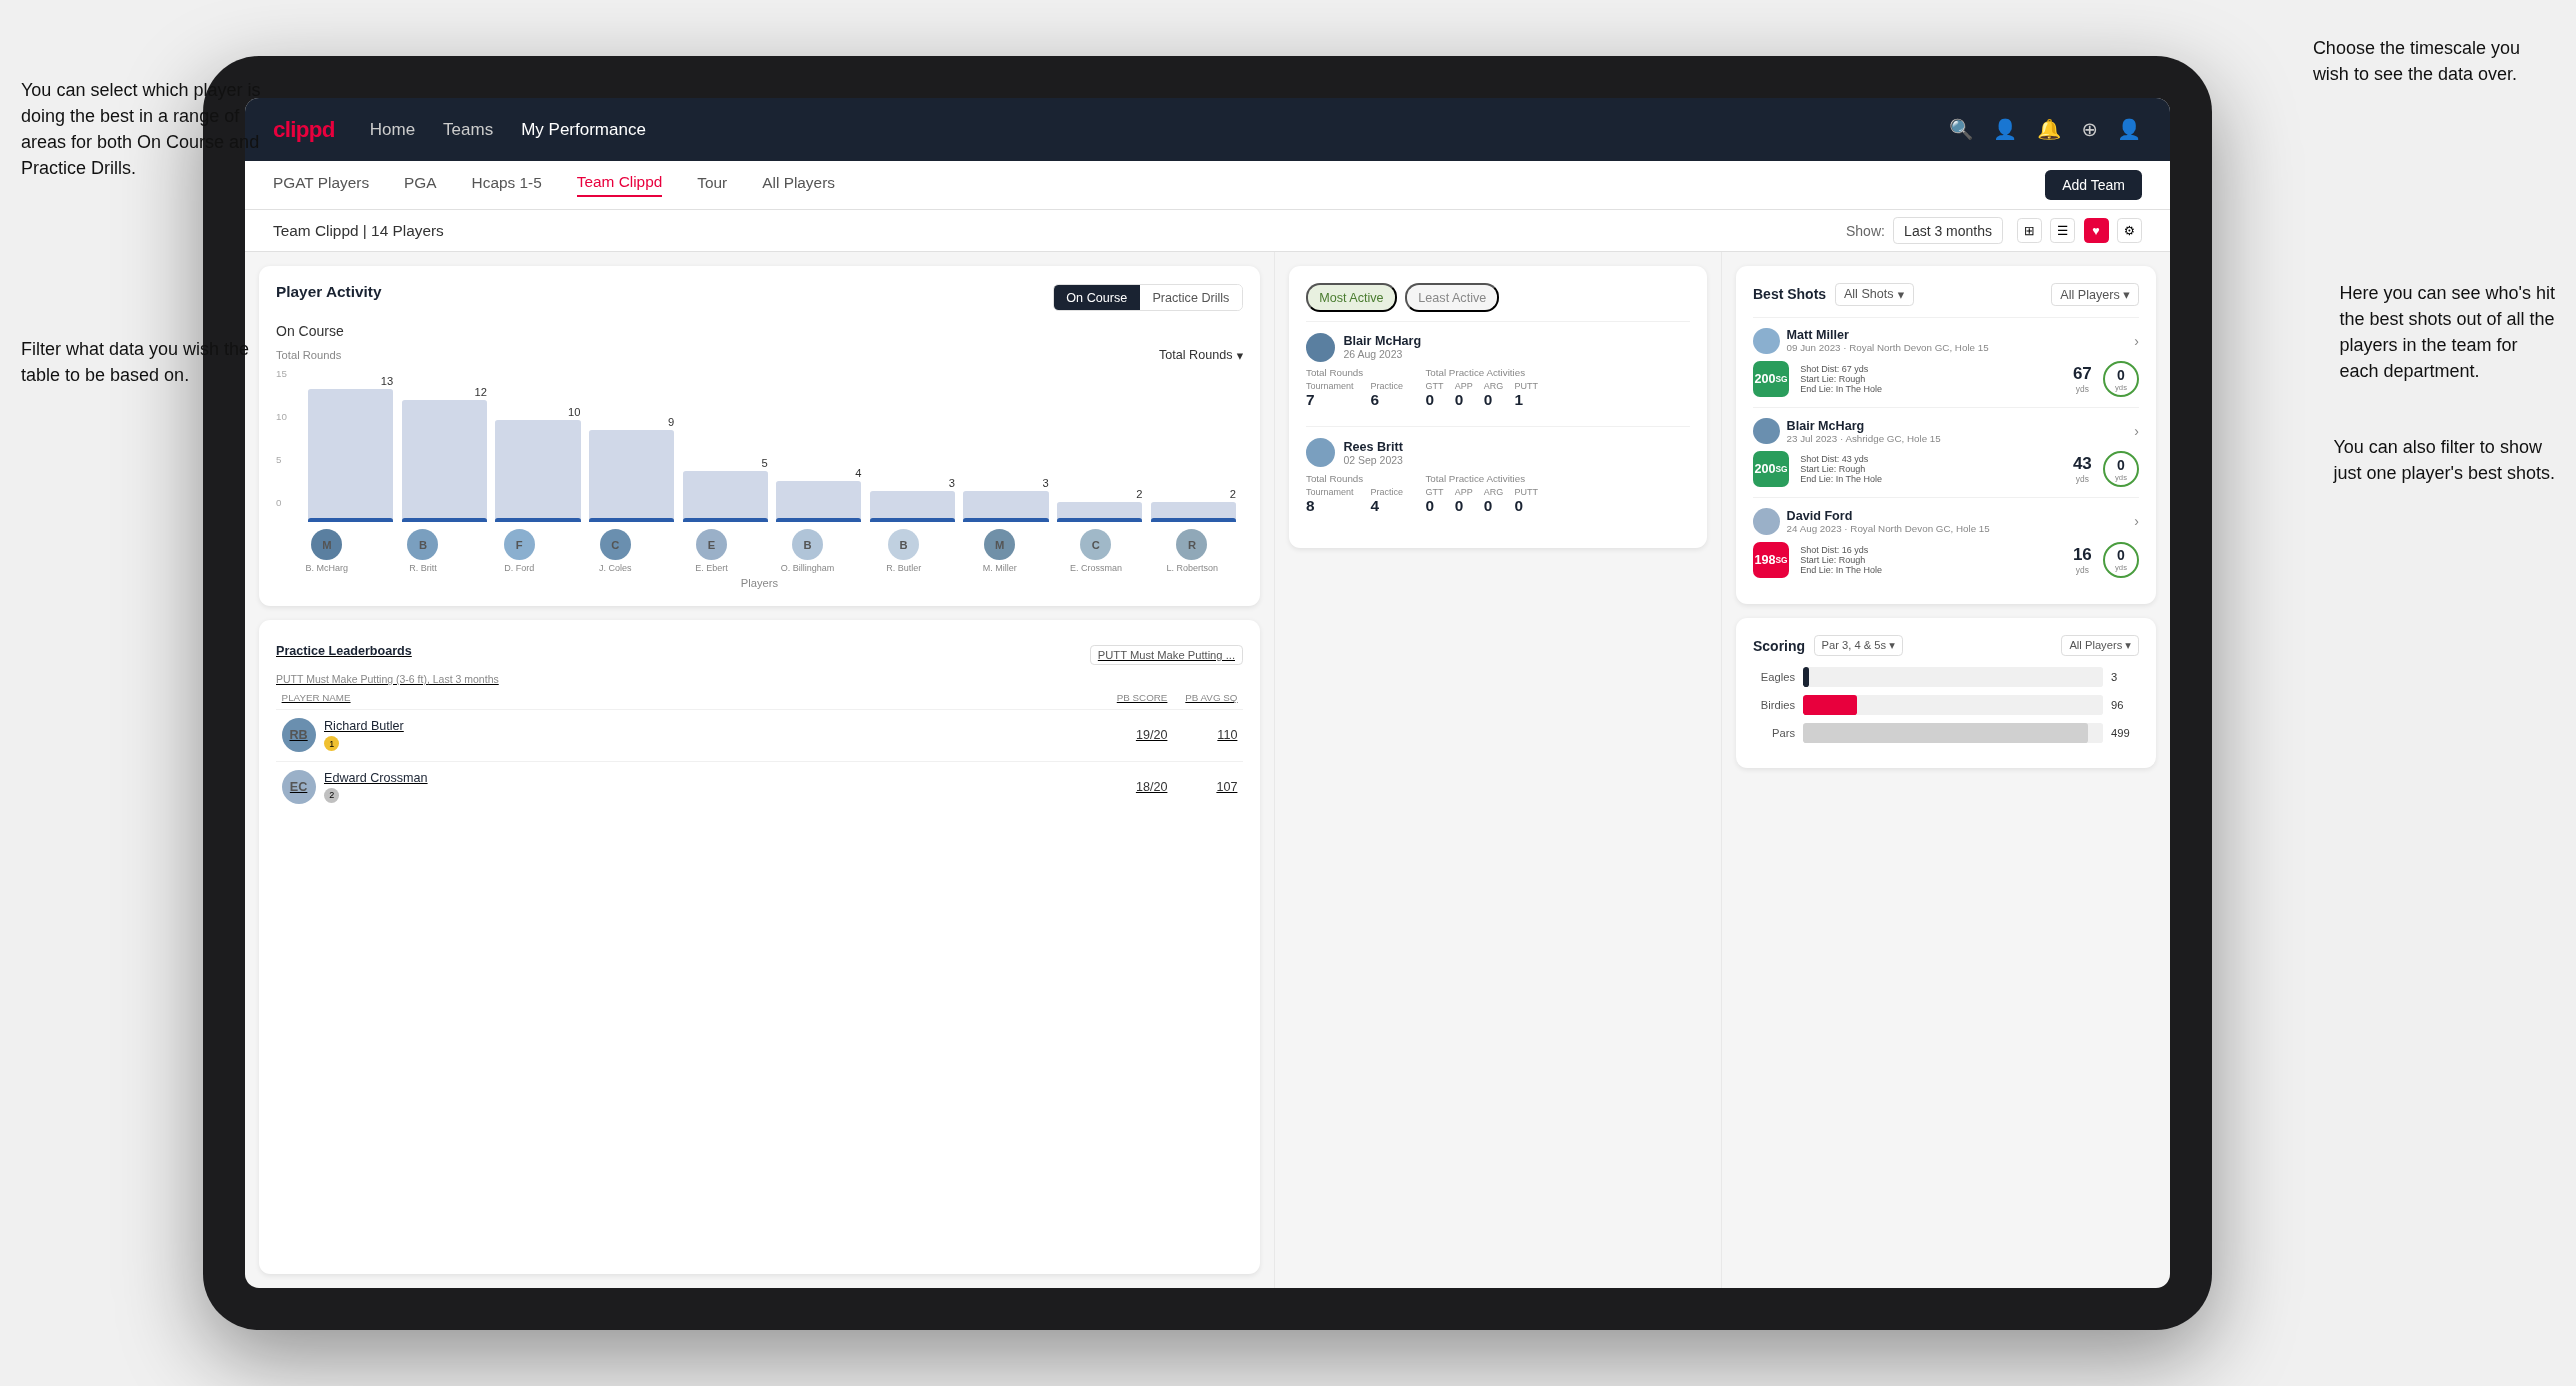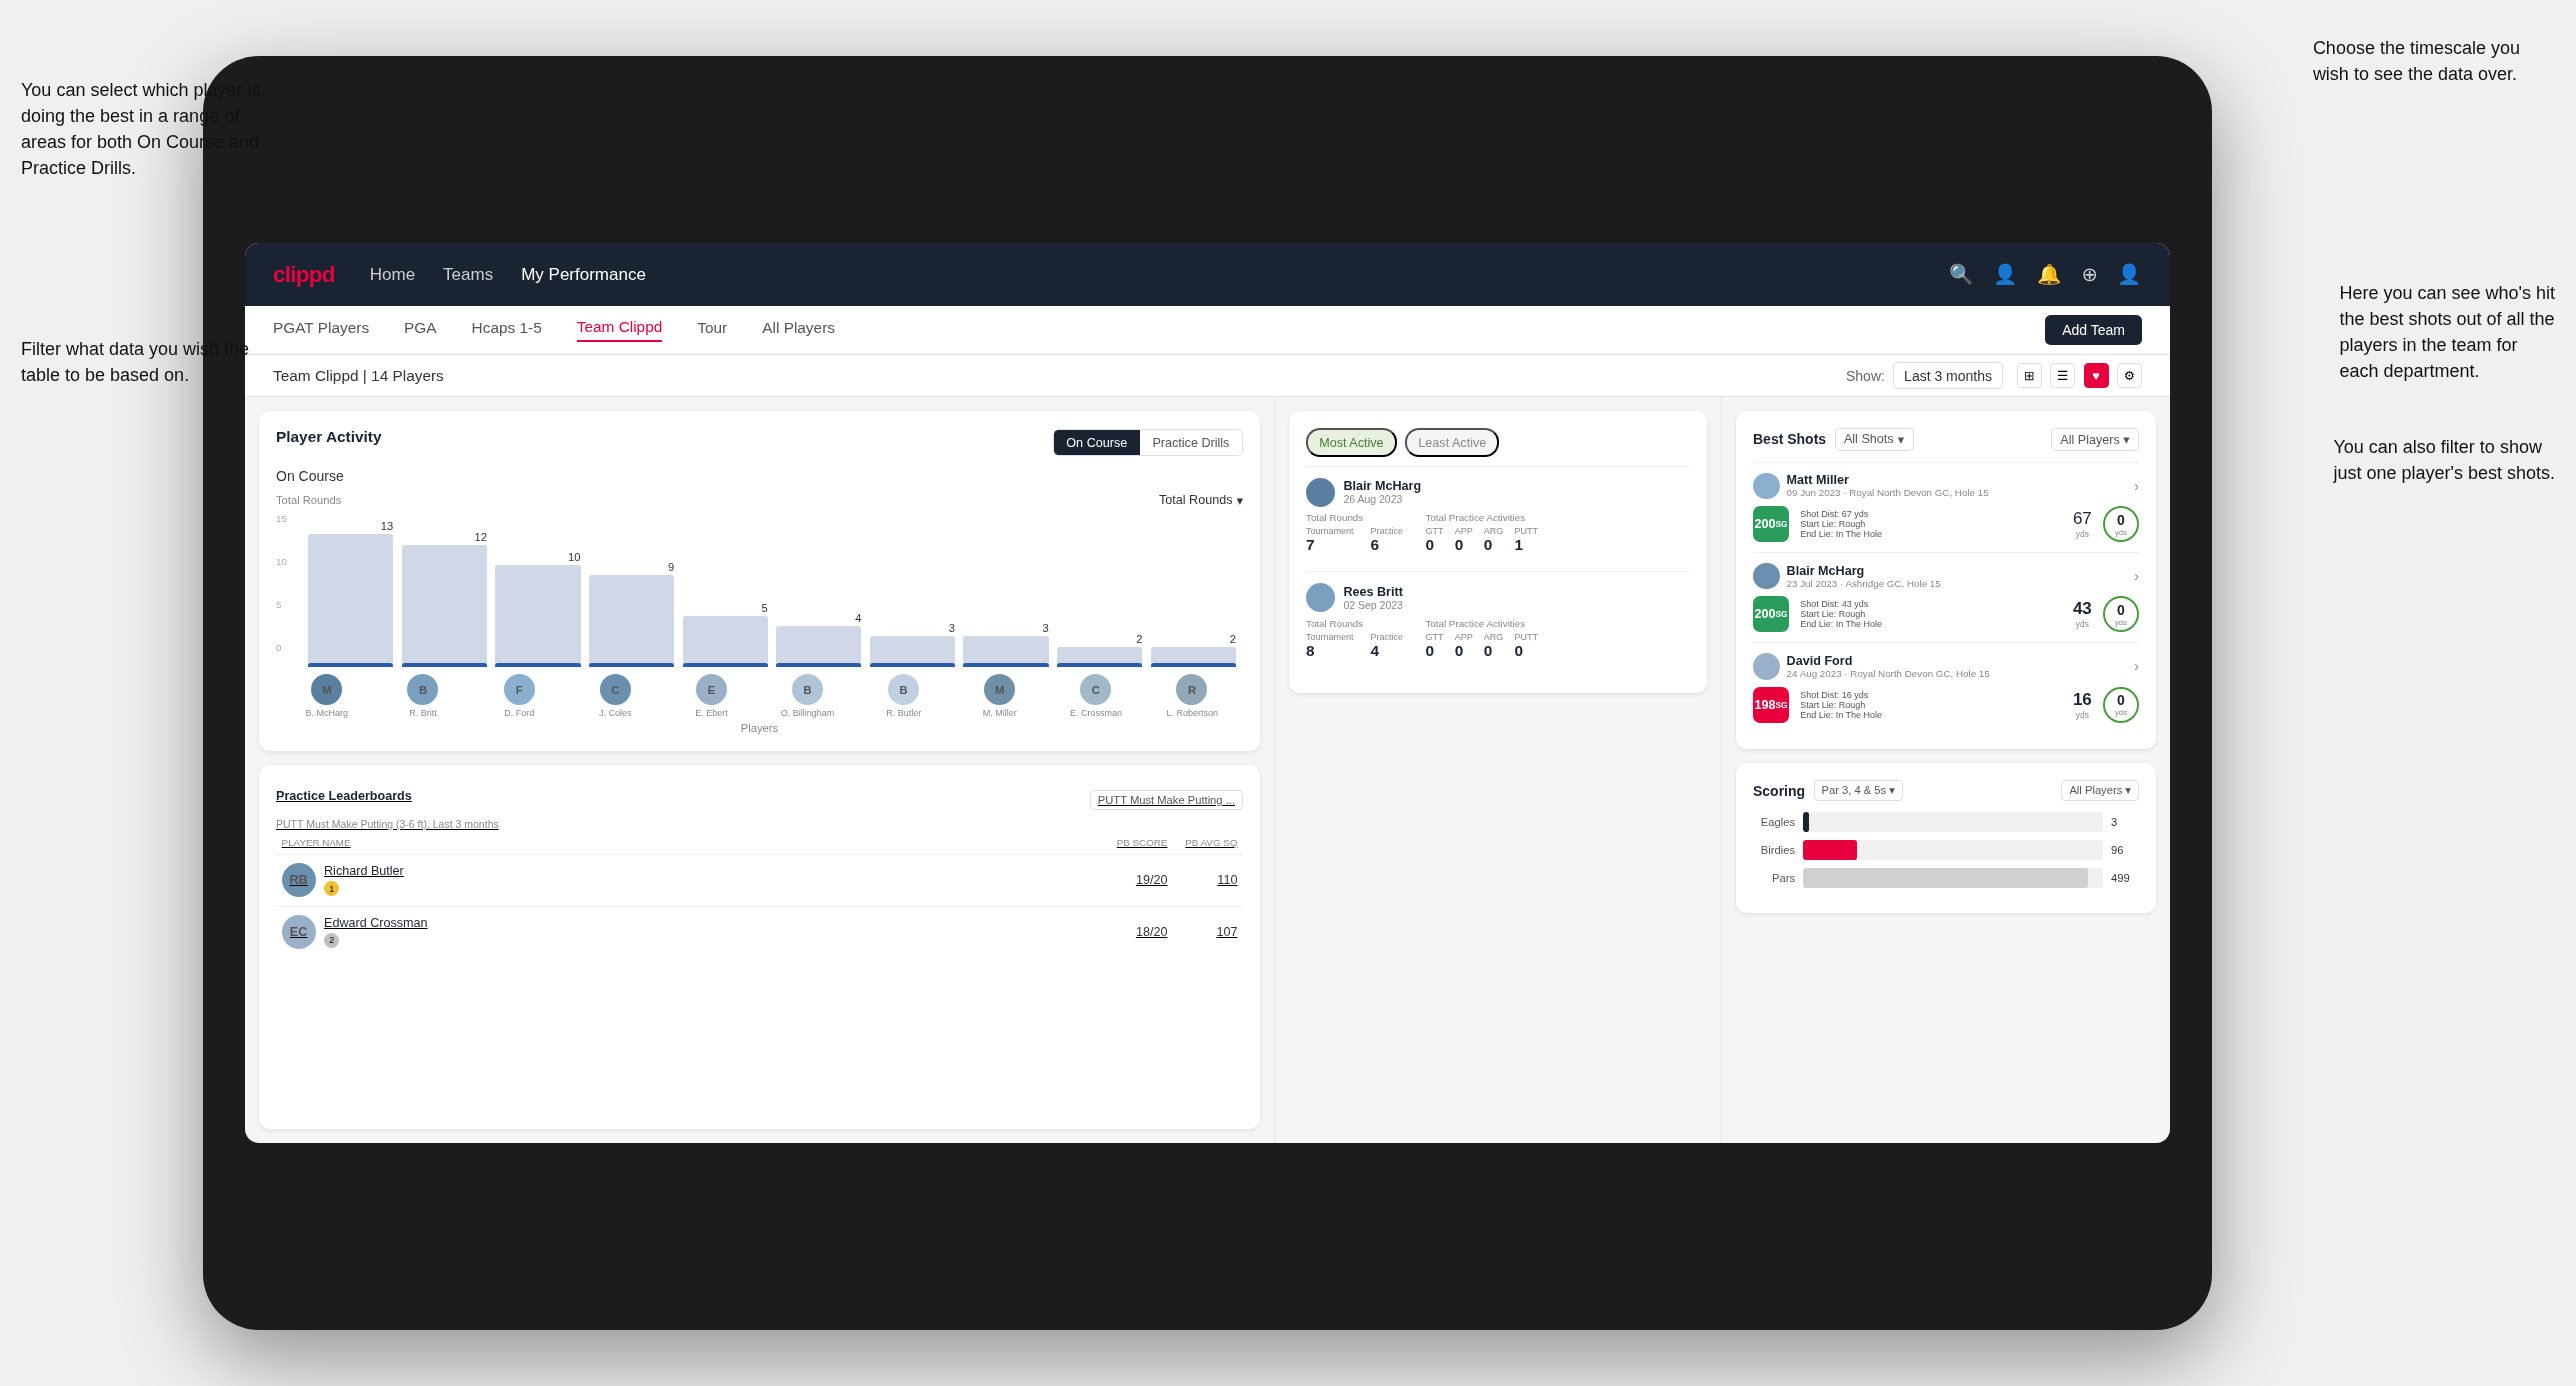--- a/index.html
+++ b/index.html
@@ -21,21 +21,21 @@
       height: 1274px;
       background: #1c1c1e;
       border-radius: 56px;
       box-shadow: 0 28px 84px rgba(0,0,0,0.4);
       display: flex;
       align-items: center;
       justify-content: center;
     }
     .tablet-screen {
       width: 1925px;
-      height: 900px;
+      height: 1190px;
       background: #f5f5f5;
       border-radius: 14px;
       overflow: hidden;
       display: flex;
       flex-direction: column;
     }
 
     
     .top-nav {
       background: #1a2332;
@@ -968,21 +968,21 @@
     </div>
     <div class="shot-details">
       <div class="shot-badge" style="background:#2a9d5c;">
         <div style="font-size:12.6px;font-weight:700;">200</div>
         <div style="font-size:8.4px;">SG</div>
       </div>
       <div class="shot-desc" style="font-size:9px;color:#555;white-space:pre-line;">Shot Dist: 67 yds
 Start Lie: Rough
 End Lie: In The Hole</div>
       <div class="shot-metric">
-        <div style="font-size:17px;font-weight:400;color:#1a2332;">67</div>
+        <div style="font-size:17px;font-weight:700;color:#1a2332;">67</div>
         <div style="font-size:8.4px;color:#888;">yds</div>
       </div>
       <div class="shot-metric-circle zero">
         <div style="font-size:14px;font-weight:700;color:#1a2332;">0</div>
         <div style="font-size:7.7px;color:#888;">yds</div>
       </div>
     </div>
   </div>
               <div class="shot-item">
     <div class="shot-header">

